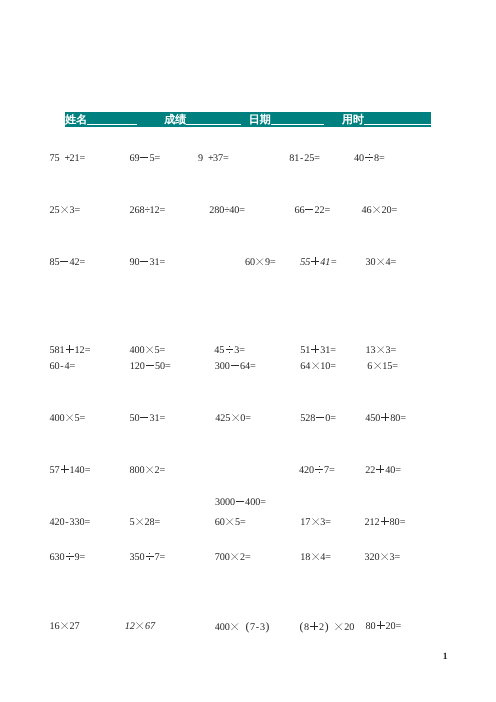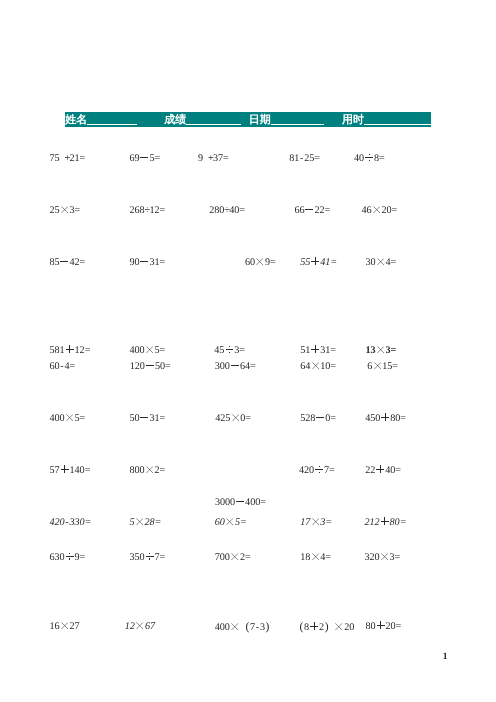--- a/index.html
+++ b/index.html
@@ -180,21 +180,21 @@
               <path d="M4 4 L70 70 M70 4 L4 70" stroke="#2b2b2b" stroke-width="5.5" fill="none"></path>
             </svg></span><span class="ch">4</span><span class="ch">=</span></div>
       </div>
       <div class="prow" style="top: 310.2px; margin-top: 36px;">
         <div class="cell" style="left: 49.5px;"><span class="ch">5</span><span class="ch">8</span><span class="ch">1</span><span class="plus"><i class="h"></i><i class="v"></i></span><span class="ch">1</span><span class="ch">2</span><span class="ch">=</span></div>
         <div class="cell" style="left: 129.5px;"><span class="ch">4</span><span class="ch">0</span><span class="ch">0</span><span class="op"><svg width="7.4" height="7.4" viewBox="0 0 74 74">
               <path d="M4 4 L70 70 M70 4 L4 70" stroke="#2b2b2b" stroke-width="5.5" fill="none"></path>
             </svg></span><span class="ch">5</span><span class="ch">=</span></div>
         <div class="cell" style="left: 214.2px;"><span class="ch">4</span><span class="ch">5</span><span class="divs"><i class="bar"></i><i class="d1"></i><i class="d2"></i></span><span class="ch">3</span><span class="ch">=</span></div>
         <div class="cell" style="left: 300.2px;"><span class="ch">5</span><span class="ch">1</span><span class="plus"><i class="h"></i><i class="v"></i></span><span class="ch">3</span><span class="ch">1</span><span class="ch">=</span></div>
-        <div class="cell" style="left: 365.5px; font-weight: bold;"><span class="ch">1</span><span class="ch">3</span><span class="op"><svg width="7.4" height="7.4" viewBox="0 0 74 74">
+        <div class="cell" style="left: 365.5px;"><span class="ch">1</span><span class="ch">3</span><span class="op"><svg width="7.4" height="7.4" viewBox="0 0 74 74">
               <path d="M4 4 L70 70 M70 4 L4 70" stroke="#2b2b2b" stroke-width="5.5" fill="none"></path>
             </svg></span><span class="ch">3</span><span class="ch">=</span></div>
       </div>
       <div class="prow" style="top: 362.2px;">
         <div class="cell" style="left: 49.5px;"><span class="ch">6</span><span class="ch">0</span><span class="ch">-</span><span class="ch">4</span><span class="ch">=</span></div>
         <div class="cell" style="left: 129.8px;"><span class="ch">1</span><span class="ch">2</span><span class="ch">0</span><span class="dash"><i></i></span><span class="ch">5</span><span class="ch">0</span><span class="ch">=</span></div>
         <div class="cell" style="left: 214.8px;"><span class="ch">3</span><span class="ch">0</span><span class="ch">0</span><span class="dash"><i></i></span><span class="ch">6</span><span class="ch">4</span><span class="ch">=</span></div>
         <div class="cell" style="left: 300.2px;"><span class="ch">6</span><span class="ch">4</span><span class="op"><svg width="7.4" height="7.4" viewBox="0 0 74 74">
               <path d="M4 4 L70 70 M70 4 L4 70" stroke="#2b2b2b" stroke-width="5.5" fill="none"></path>
             </svg></span><span class="ch">1</span><span class="ch">0</span><span class="ch">=</span></div>
@@ -215,21 +215,21 @@
       </div>
       <div class="prow" style="top: 466.2px;">
         <div class="cell" style="left: 49.5px;"><span class="ch">5</span><span class="ch">7</span><span class="plus"><i class="h"></i><i class="v"></i></span><span class="ch">1</span><span class="ch">4</span><span class="ch">0</span><span class="ch">=</span></div>
         <div class="cell" style="left: 129.5px;"><span class="ch">8</span><span class="ch">0</span><span class="ch">0</span><span class="op"><svg width="7.4" height="7.4" viewBox="0 0 74 74">
               <path d="M4 4 L70 70 M70 4 L4 70" stroke="#2b2b2b" stroke-width="5.5" fill="none"></path>
             </svg></span><span class="ch">2</span><span class="ch">=</span></div>
         <div class="cell" style="left: 215px; margin-top: 32px;"><span class="ch">3</span><span class="ch">0</span><span class="ch">0</span><span class="ch">0</span><span class="dash"><i></i></span><span class="ch">4</span><span class="ch">0</span><span class="ch">0</span><span class="ch">=</span></div>
         <div class="cell" style="left: 299px;"><span class="ch">4</span><span class="ch">2</span><span class="ch">0</span><span class="divs"><i class="bar"></i><i class="d1"></i><i class="d2"></i></span><span class="ch">7</span><span class="ch">=</span></div>
         <div class="cell" style="left: 365.2px;"><span class="ch">2</span><span class="ch">2</span><span class="plus"><i class="h"></i><i class="v"></i></span><span class="ch">4</span><span class="ch">0</span><span class="ch">=</span></div>
       </div>
-      <div class="prow" style="top: 518.2px; font-style: italic;">
+      <div class="prow" style="top: 518.2px;">
         <div class="cell" style="left: 49.5px;"><span class="ch">4</span><span class="ch">2</span><span class="ch">0</span><span class="ch">-</span><span class="ch">3</span><span class="ch">3</span><span class="ch">0</span><span class="ch">=</span></div>
         <div class="cell" style="left: 129.5px;"><span class="ch">5</span><span class="op"><svg width="7.4" height="7.4" viewBox="0 0 74 74">
               <path d="M4 4 L70 70 M70 4 L4 70" stroke="#2b2b2b" stroke-width="5.5" fill="none"></path>
             </svg></span><span class="ch">2</span><span class="ch">8</span><span class="ch">=</span></div>
         <div class="cell" style="left: 214.8px;"><span class="ch">6</span><span class="ch">0</span><span class="op"><svg width="7.4" height="7.4" viewBox="0 0 74 74">
               <path d="M4 4 L70 70 M70 4 L4 70" stroke="#2b2b2b" stroke-width="5.5" fill="none"></path>
             </svg></span><span class="ch">5</span><span class="ch">=</span></div>
         <div class="cell" style="left: 300.2px;"><span class="ch">1</span><span class="ch">7</span><span class="op"><svg width="7.4" height="7.4" viewBox="0 0 74 74">
               <path d="M4 4 L70 70 M70 4 L4 70" stroke="#2b2b2b" stroke-width="5.5" fill="none"></path>
             </svg></span><span class="ch">3</span><span class="ch">=</span></div>

